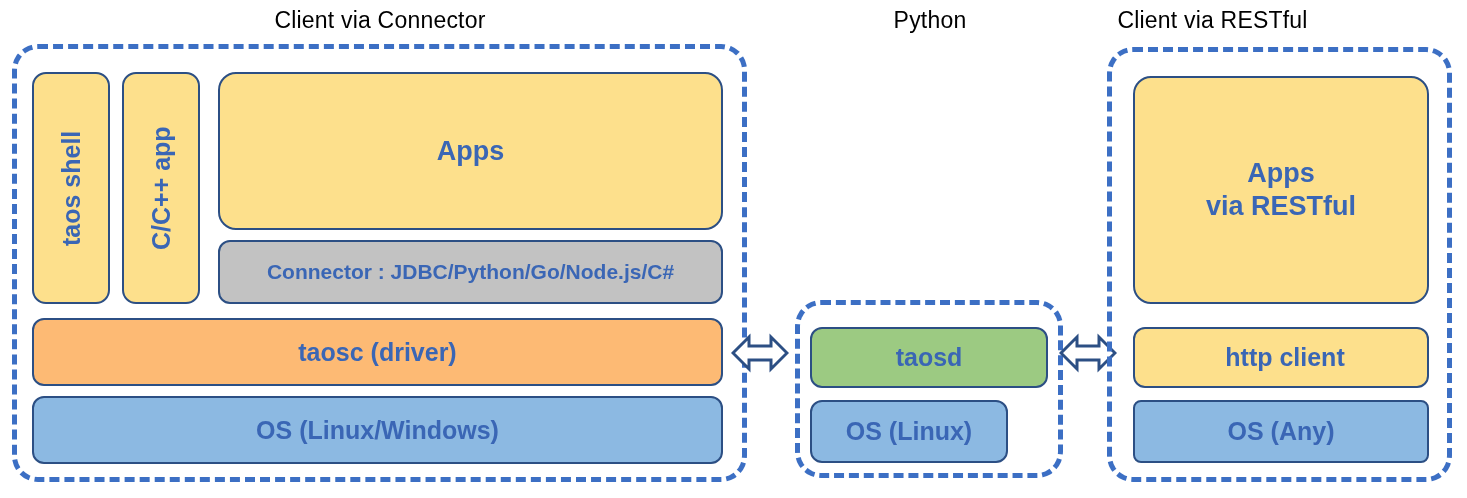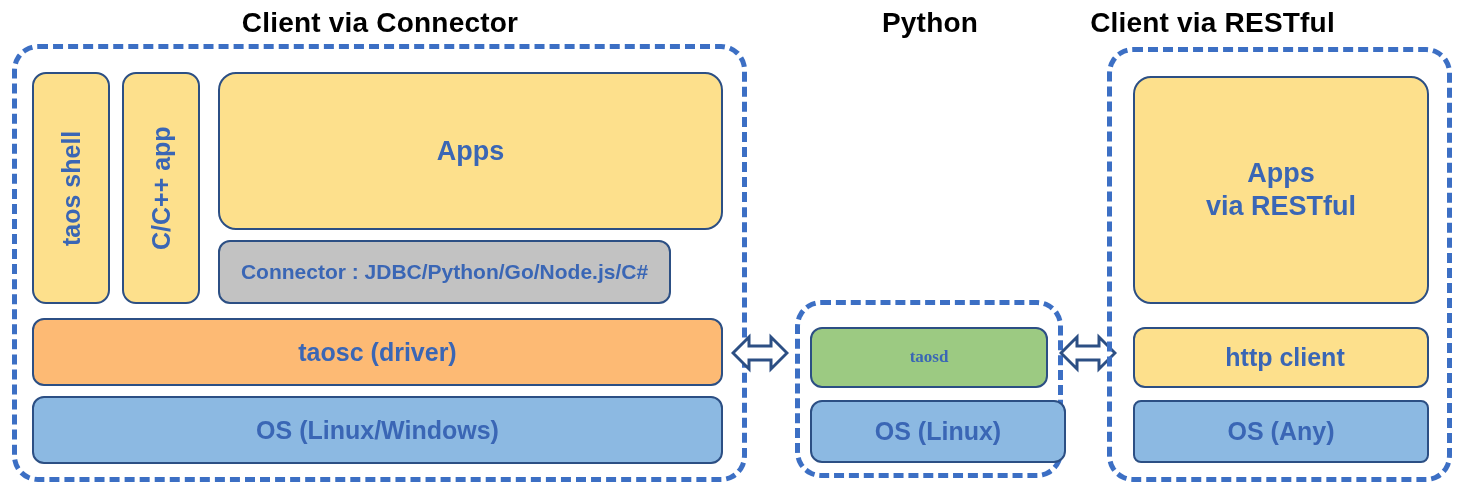--- a/index.html
+++ b/index.html
@@ -11,22 +11,22 @@
     width: 1467px;
     height: 498px;
     position: relative;
     font-family: "Liberation Sans", sans-serif;
     overflow: hidden;
   }
 
   
   .section-title {
     position: absolute;
-    font-size: 28px;
-    font-weight: bold;
+    font-size: 23px;
+    font-weight: normal;
     color: #000000;
     text-align: center;
     letter-spacing: .2px;
     white-space: nowrap;
   }
   #title-connector { left: 0;    top: 7px; width: 760px; }
   #title-server    { left: 795px; top: 7px; width: 270px; }
   #title-restful   { left: 1040px; top: 7px; width: 345px; }
 
   
@@ -64,27 +64,27 @@
 
   .vertical-node {
     writing-mode: vertical-rl;
     transform: rotate(180deg);
   }
 
   
   #node-taos-shell  { left: 32px;  top: 72px;  width: 78px;  height: 232px; font-size: 25px; border-radius: 14px; }
   #node-cpp-app     { left: 122px; top: 72px;  width: 78px;  height: 232px; font-size: 25px; border-radius: 14px; }
   #node-apps        { left: 218px; top: 72px;  width: 505px; height: 158px; font-size: 27px; border-radius: 18px; }
-  #node-connector   { left: 218px; top: 240px; width: 453px; height: 64px;  font-size: 21px; border-radius: 12px; }
+  #node-connector   { left: 218px; top: 240px; width: 505px; height: 64px;  font-size: 21px; border-radius: 12px; }
   #node-taosc       { left: 32px;  top: 318px; width: 691px; height: 68px;  font-size: 25px; border-radius: 12px; }
   #node-os-linwin   { left: 32px;  top: 396px; width: 691px; height: 68px;  font-size: 25px; border-radius: 12px; }
 
   
-  #node-taosd       { left: 810px; top: 327px; width: 238px; height: 61px; font-size: 17px; border-radius: 12px; font-family: Liberation Serif, serif; }
-  #node-os-linux    { left: 810px; top: 400px; width: 256px; height: 63px; font-size: 25px; border-radius: 12px; }
+  #node-taosd       { left: 810px; top: 327px; width: 238px; height: 61px; font-size: 25px; border-radius: 12px; }
+  #node-os-linux    { left: 810px; top: 400px; width: 198px; height: 63px; font-size: 25px; border-radius: 12px; }
 
   
   #node-apps-rest   { left: 1133px; top: 76px;  width: 296px; height: 228px; font-size: 27px; border-radius: 18px; }
   #node-http-client { left: 1133px; top: 327px; width: 296px; height: 61px;  font-size: 25px; border-radius: 12px; padding-left: 8px; }
   #node-os-any      { left: 1133px; top: 400px; width: 296px; height: 63px;  font-size: 25px; border-radius: 8px; }
 
   
   .arrow-double {
     position: absolute;
     width: 58px;

